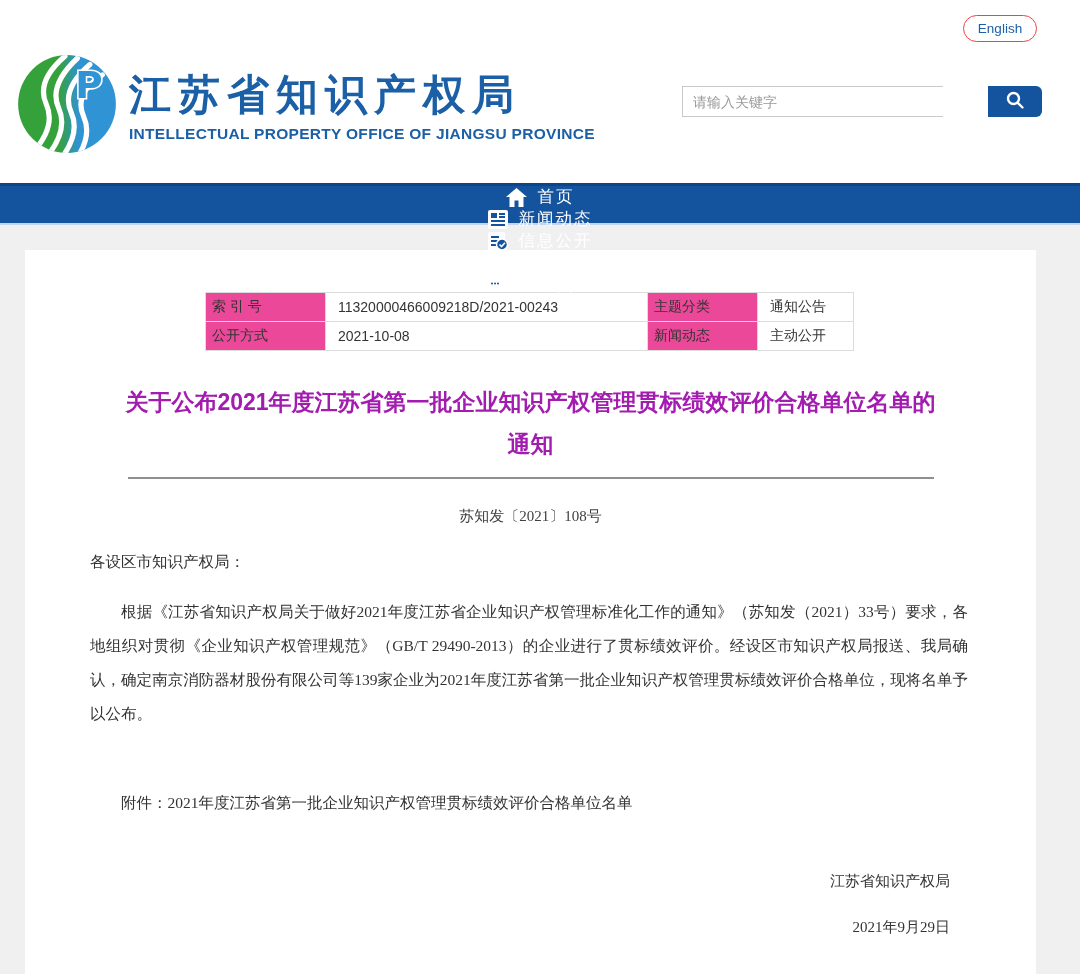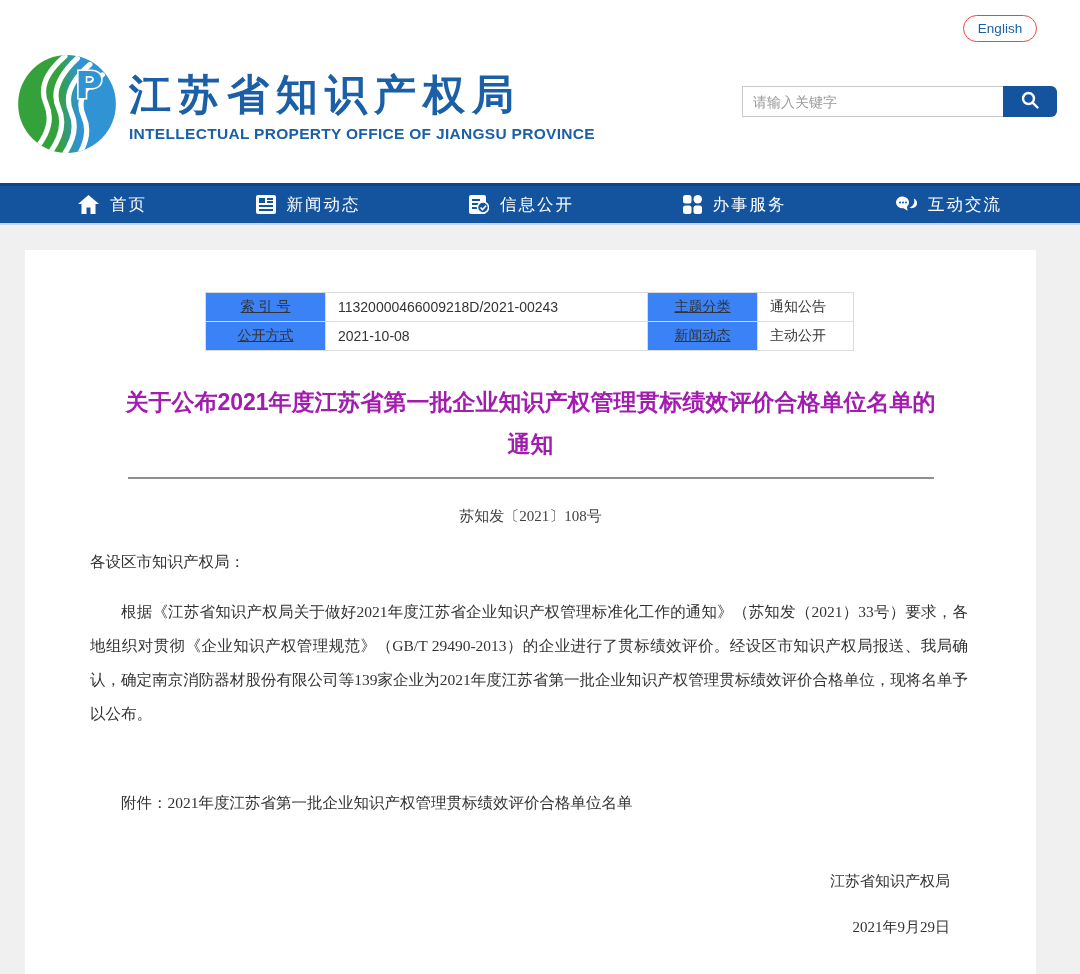--- a/index.html
+++ b/index.html
@@ -19,50 +19,51 @@
   .brand-logo { width:104px; height:104px; }
   .brand-text { margin-left:10px; }
   .brand-cn {
     color:#1b5fa6; font-size:42px; font-weight:bold;
     letter-spacing:7px; line-height:52px; white-space:nowrap;
   }
   .brand-en {
     color:#1b5fa6; font-size:15.5px; font-weight:bold;
     letter-spacing:0.3px; margin-top:4px; white-space:nowrap;
   }
-  .search-wrap { position:absolute; top:86px; right:23px; display:flex; height:31px; }
+  .search-wrap { position:absolute; top:86px; right:38px; display:flex; height:31px;gap:45px; }
   .search-input {
     width:261px; height:31px; border:1px solid #c9c9c9; border-right:none;
     font-size:14px; padding:0 10px; color:#333; outline:none; background:#fff;
   }
   .search-input::placeholder { color:#999; }
   .search-btn {
     width:54px; height:31px; background:#14549e; border:none; cursor:pointer;
     border-radius:0 6px 6px 0; display:flex; align-items:center; justify-content:center;
   }
 
   
   .nav {
     width:1080px; height:42px; background:#14549e;
     border-top:3px solid #0f4588; border-bottom:2px solid #c3d6ec;
     display:flex; align-items:center; justify-content:space-between;
     padding:0 78px;
+    flex-direction:column;
   }
   .nav-item { display:flex; align-items:center; gap:11px; cursor:pointer; }
   .nav-item .nav-label { color:#ffffff; font-size:16.5px; letter-spacing:2px; white-space:nowrap; }
   .nav-item svg { display:block; }
 
   
   .page { width:1080px; height:751px; background:#f0f0f1; padding:25px 44px 0 25px; }
   .card { width:1011px; min-height:726px; background:#ffffff; padding-top:42px; }
 
   
   .meta-table { margin-left:180px; border-collapse:collapse; table-layout:fixed; font-size:14px; color:#333; }
   .meta-table td { border:1px solid #dcdcdc; height:29px; padding:0 12px; }
-  .meta-table td.lbl { background:#3b82f6; text-align:center; padding:0 6px;text-decoration:underline; }
+  .meta-table td.lbl { background:#ec4899; text-align:left; padding:0 6px; }
   .w1{width:120px;} .w2{width:322px;} .w3{width:110px;} .w4{width:96px;}
 
   
   .doc-title { margin:30px auto 0; width:880px; text-align:center; color:#a21caf;
     font-size:23px; font-weight:bold; line-height:42px; font-family:"Liberation Sans","DejaVu Sans",sans-serif; }
   .pub-info { margin:16px 0 0 180px; font-size:14.5px; color:#333; display:flex; }
   .pub-info .views { margin-left:105px; }
   .divider { width:806px; margin:12px auto 0; border-bottom:2px solid #8f8f8f; }
 
   .doc-body { font-family:"Liberation Serif","DejaVu Serif",serif; color:#333; }

